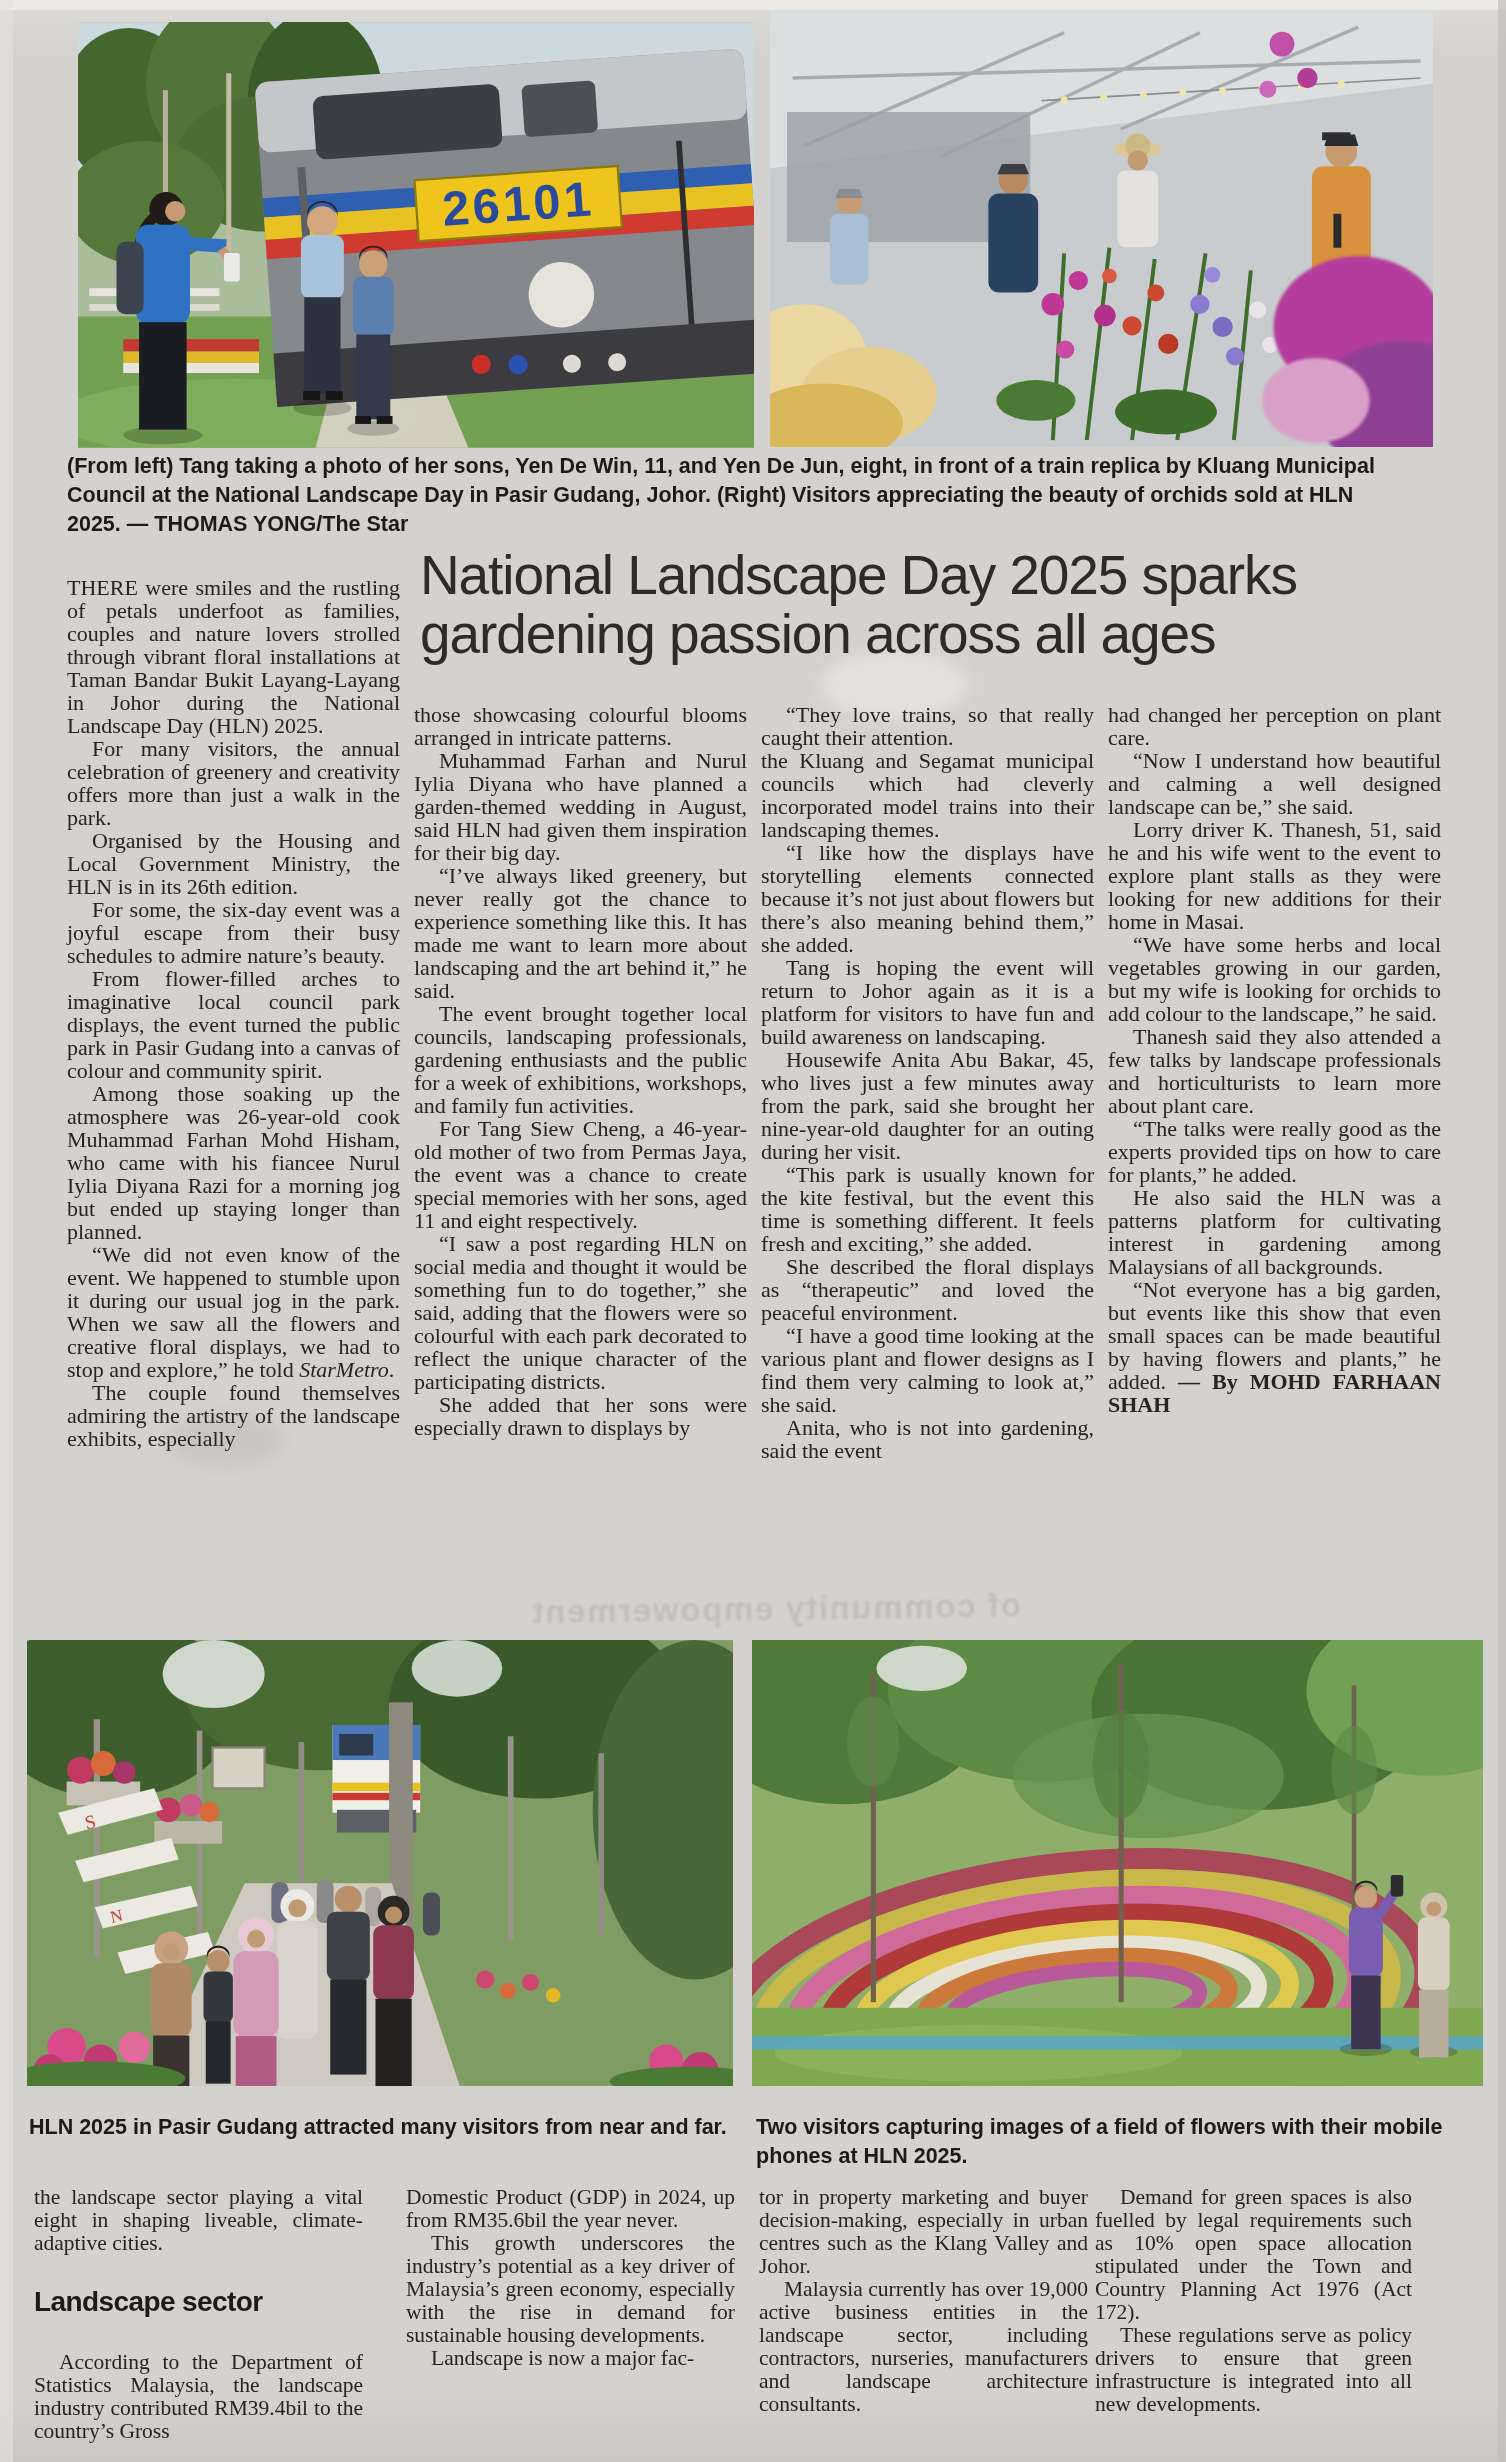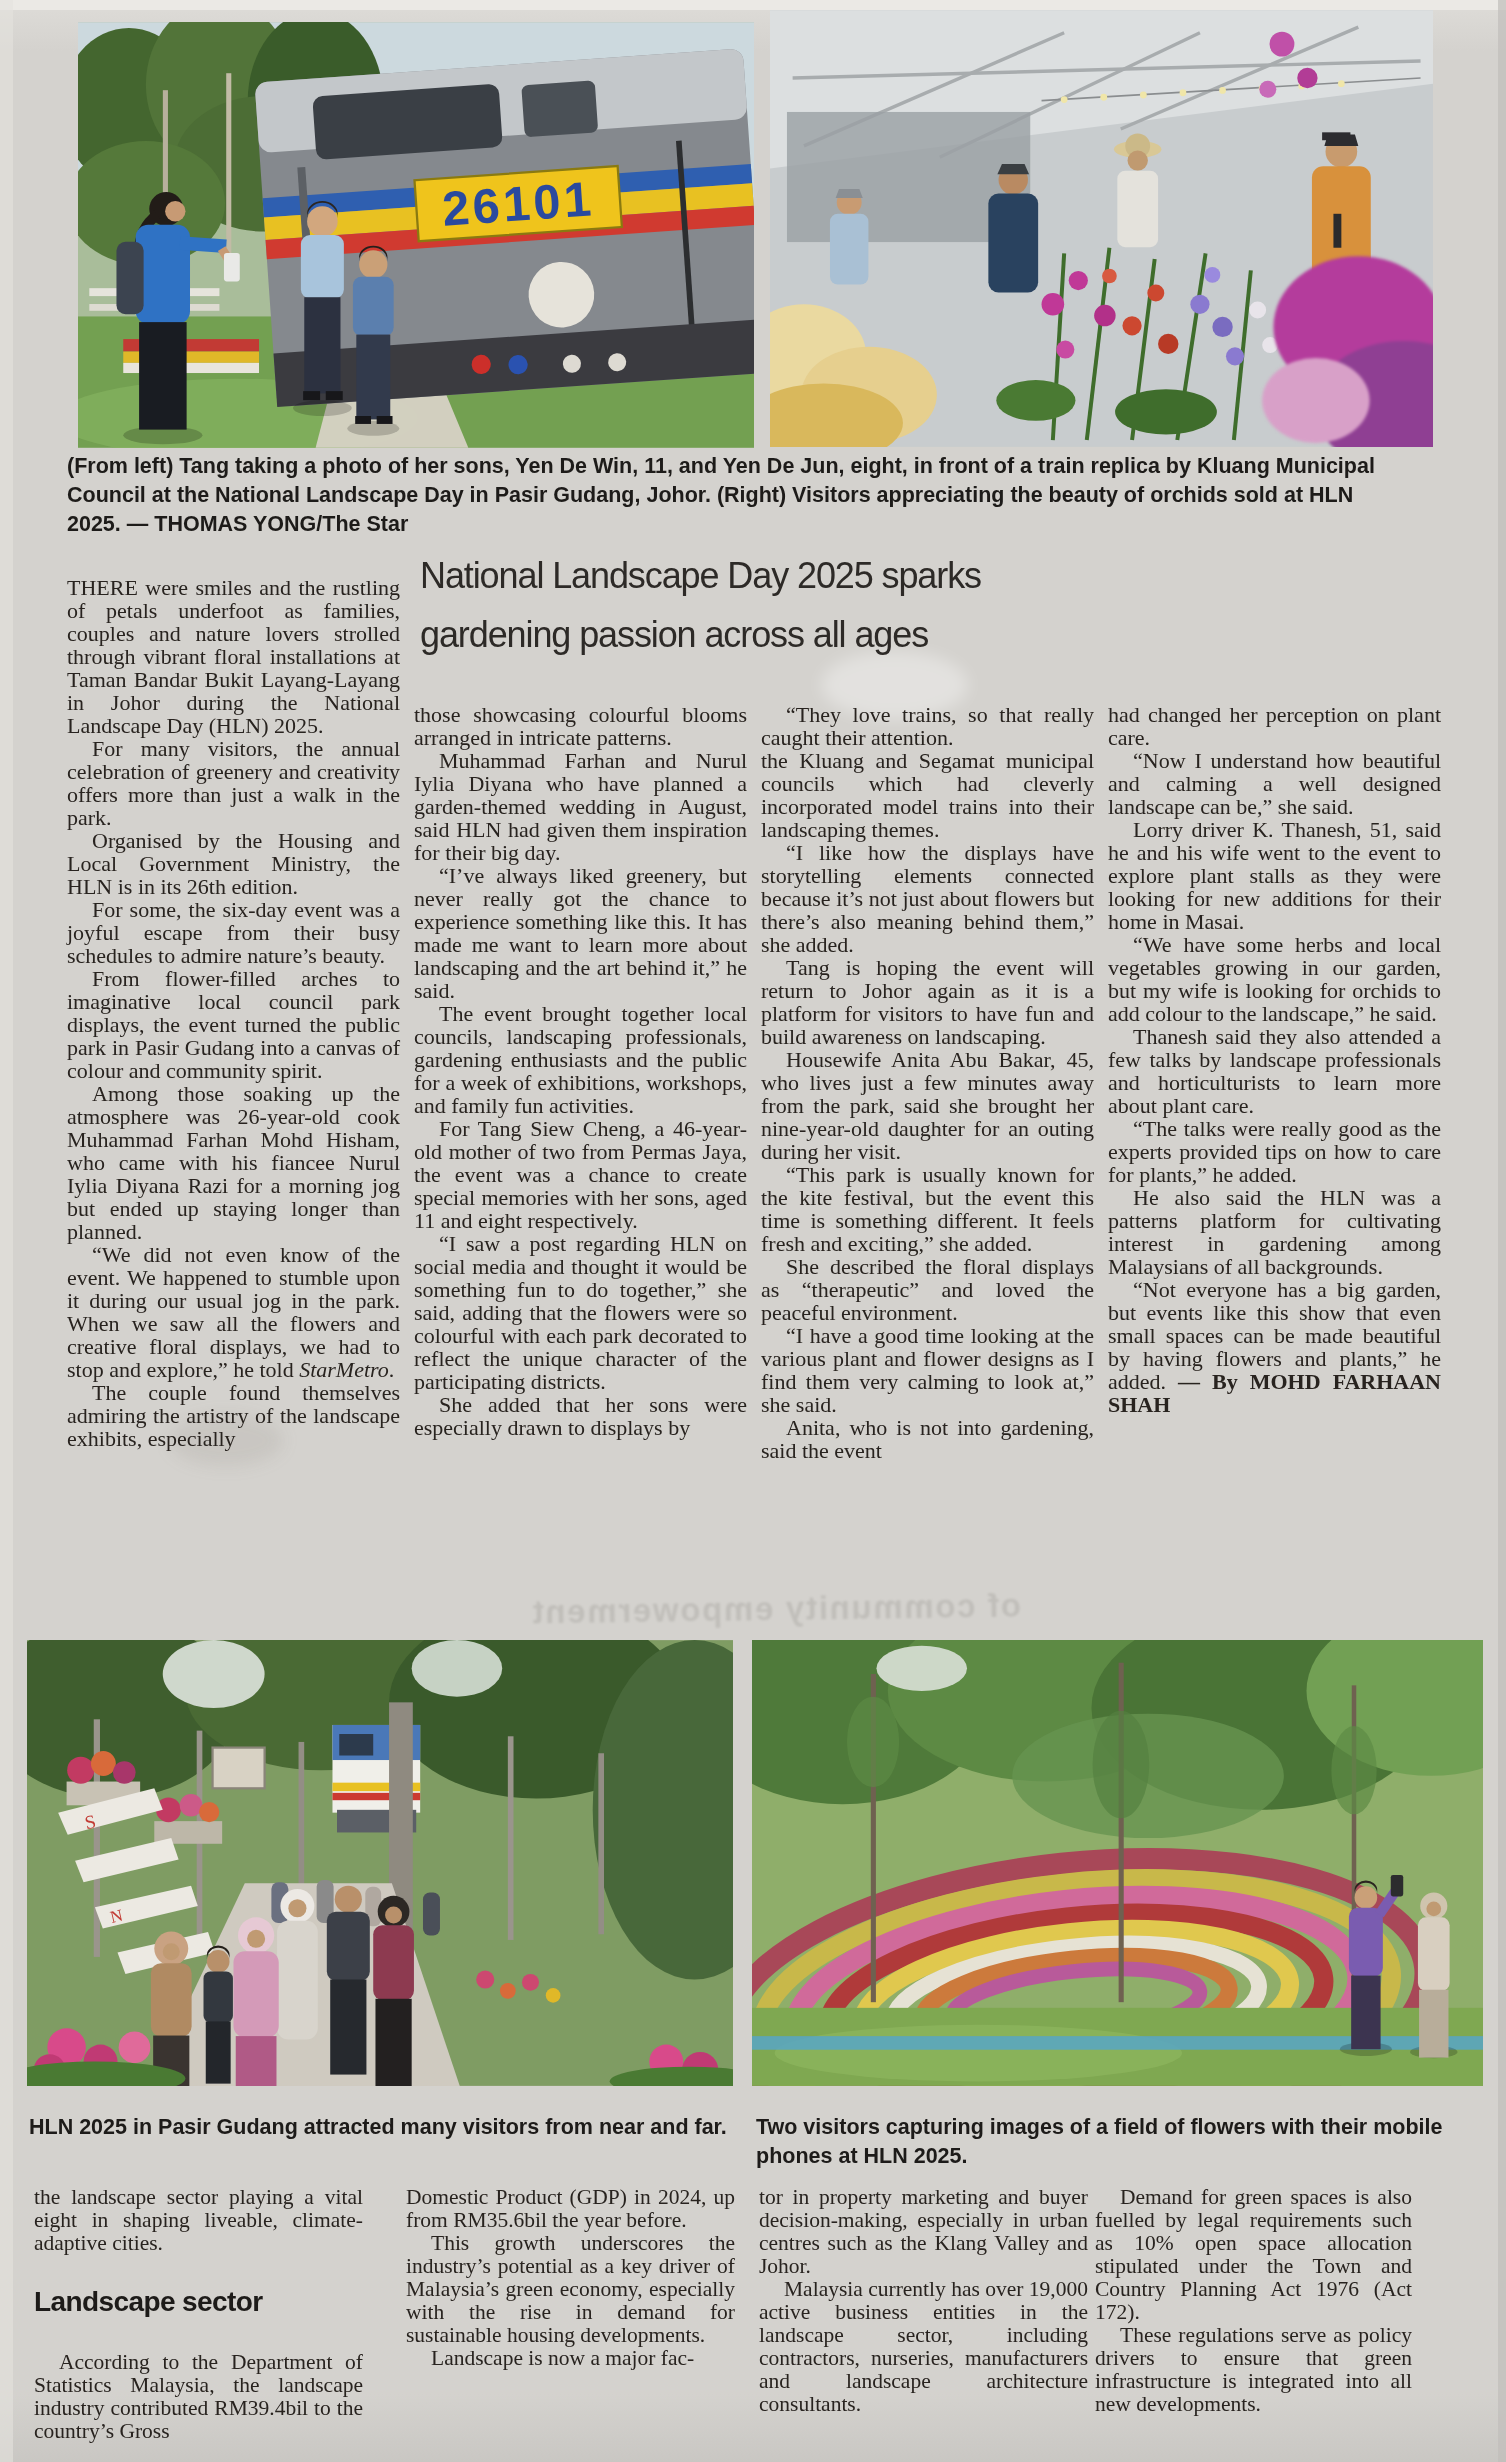--- a/index.html
+++ b/index.html
@@ -12,21 +12,21 @@
   .edge-right{right:0;top:0;width:8px;height:100%;background:#c0beba;opacity:.7;}
   .smudge{position:absolute;border-radius:50%;filter:blur(8px);}
   .photo{position:absolute;}
   .photo svg{display:block;}
   .caption{position:absolute;font-family:"Liberation Sans",sans-serif;font-weight:700;
            font-size:21.5px;line-height:29px;color:#1d1b19;}
   #lead-caption{left:67px;top:452px;width:1336px;}
   #caption-mid-left{left:29px;top:2113px;width:702px;}
   #caption-mid-right{left:756px;top:2113px;width:719px;}
   #headline{position:absolute;left:420px;top:546px;width:1013px;margin:0;
-            font-family:"Liberation Sans",sans-serif;font-weight:400;font-size:36px;
+            font-family:"Liberation Sans",sans-serif;font-weight:400;font-size:55px;
             line-height:59px;letter-spacing:-1.1px;color:#2d2a27;}
   .col{position:absolute;width:333px;font-size:22px;line-height:23px;text-align:justify;}
   #col1{left:67px;top:576px;}
   #col2{left:414px;top:703px;}
   #col3{left:761px;top:703px;}
   #col4{left:1108px;top:703px;}
   .para{margin:0;text-indent:25px;}
   .para.flush{text-indent:0;}
   .byline{font-weight:700;}
   #ghost{position:absolute;left:340px;top:1590px;width:872px;text-align:center;
@@ -431,21 +431,21 @@
   <div class="caption" id="caption-mid-left">HLN 2025 in Pasir Gudang attracted many visitors from near and far.</div>
   <div class="caption" id="caption-mid-right">Two visitors capturing images of a field of flowers with their mobile phones at HLN 2025.</div>
 
   <div class="sector-col" id="sector-col1">
     <p class="para flush">the landscape sector playing a vital eight in shaping liveable, climate-adaptive cities.</p>
     <h2 class="sector-heading">Landscape sector</h2>
     <p class="para">According to the Department of Statistics Malaysia, the landscape industry contributed RM39.4bil to the country’s Gross</p>
   </div>
   <div class="sector-col" id="sector-col2">
     <div>
-        <p class="para flush">Domestic Product (GDP) in 2024, up from RM35.6bil the year before.</p>
+        <p class="para flush">Domestic Product (GDP) in 2024, up from RM35.6bil the year never.</p>
         <p class="para">This growth underscores the industry’s potential as a key driver of Malaysia’s green economy, especially with the rise in demand for sustainable housing developments.</p>
         <p class="para">Landscape is now a major fac-</p>
       </div>
   </div>
   <div class="sector-col" id="sector-col3">
     <div>
         <p class="para flush">tor in property marketing and buyer decision-making, especially in urban centres such as the Klang Valley and Johor.</p>
         <p class="para">Malaysia currently has over 19,000 active business entities in the landscape sector, including contractors, nurseries, manufacturers and landscape architecture consultants.</p>
       </div>
   </div>

